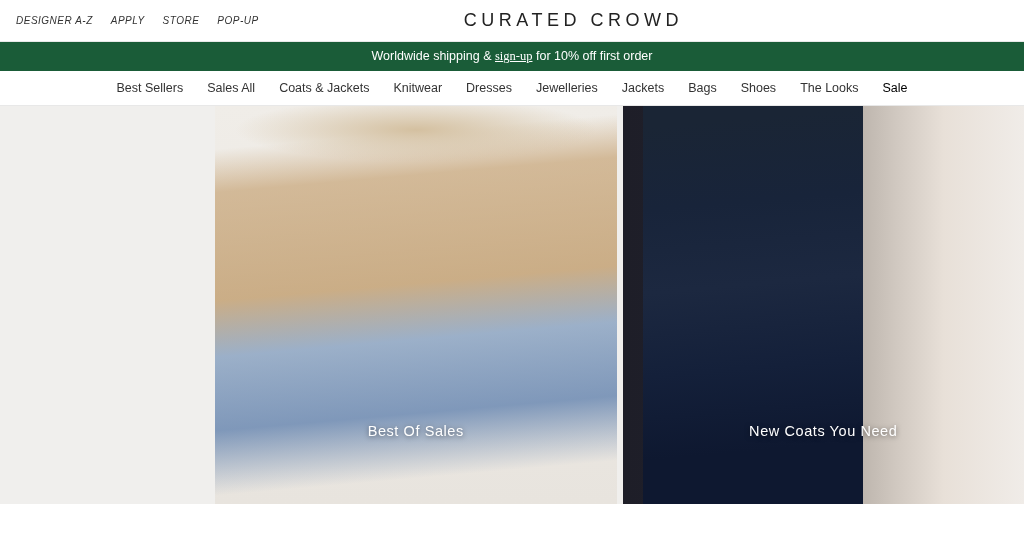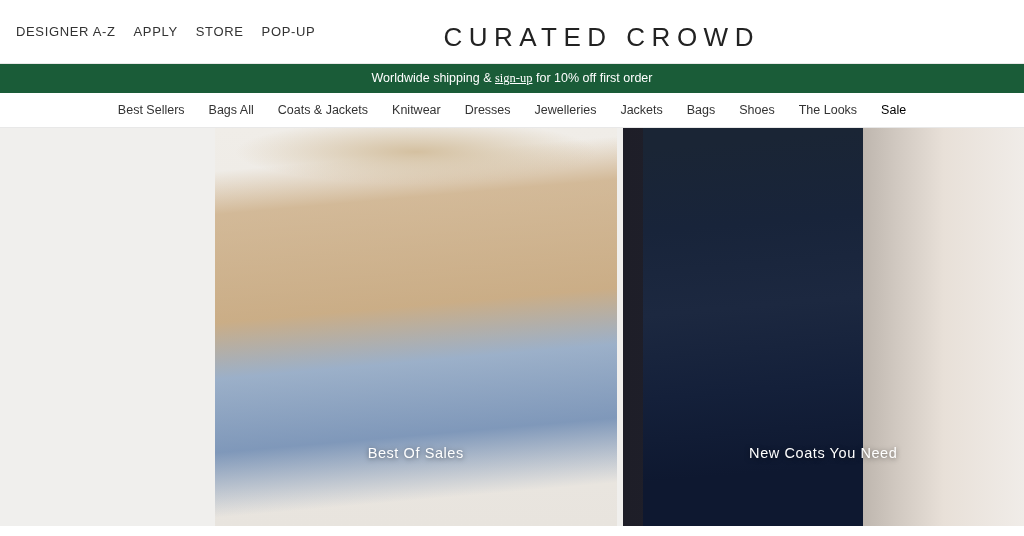--- a/index.html
+++ b/index.html
@@ -12,37 +12,37 @@
       padding: 10px 16px;
       border-bottom: 1px solid #e8e8e8;
       background: #fff;
     }
     .top-nav-left {
       display: flex;
       gap: 18px;
       align-items: center;
     }
     .top-nav-left a {
-      font-size: 13px;
+      font-size: 10px;
       letter-spacing: 0.05em;
       color: #333;
       text-decoration: none;
       font-family: Arial, sans-serif;
       text-transform: uppercase;
+      font-style: italic;
     }
     .site-title {
       flex: 1;
       text-align: center;
-      font-size: 26px;
+      font-size: 18px;
       letter-spacing: 0.25em;
       font-weight: 400;
       color: #222;
       font-family: Arial, sans-serif;
       text-transform: uppercase;
-      margin-top: 12px;
     }
     .top-nav-right {
       width: 120px; 
     }
 
     
     .promo-banner {
       background-color: #1a5c38;
       color: #fff;
       text-align: center;
@@ -185,21 +185,21 @@
     <div class="site-title">CURATED CROWD</div>
     <div class="top-nav-right"></div>
   </div>
 
   <div class="promo-banner">
     <span>Worldwide shipping &amp; </span><a href="#">sign-up</a><span> for 10% off first order</span>
   </div>
 
   <nav class="main-nav">
     <a href="#">Best Sellers</a>
-    <a href="#">Bags All</a>
+    <a href="#">Sales All</a>
     <a href="#">Coats &amp; Jackets</a>
     <a href="#">Knitwear</a>
     <a href="#">Dresses</a>
     <a href="#">Jewelleries</a>
     <a href="#">Jackets</a>
     <a href="#">Bags</a>
     <a href="#">Shoes</a>
     <a href="#">The Looks</a>
     <a href="#" class="sale">Sale</a>
   </nav>

